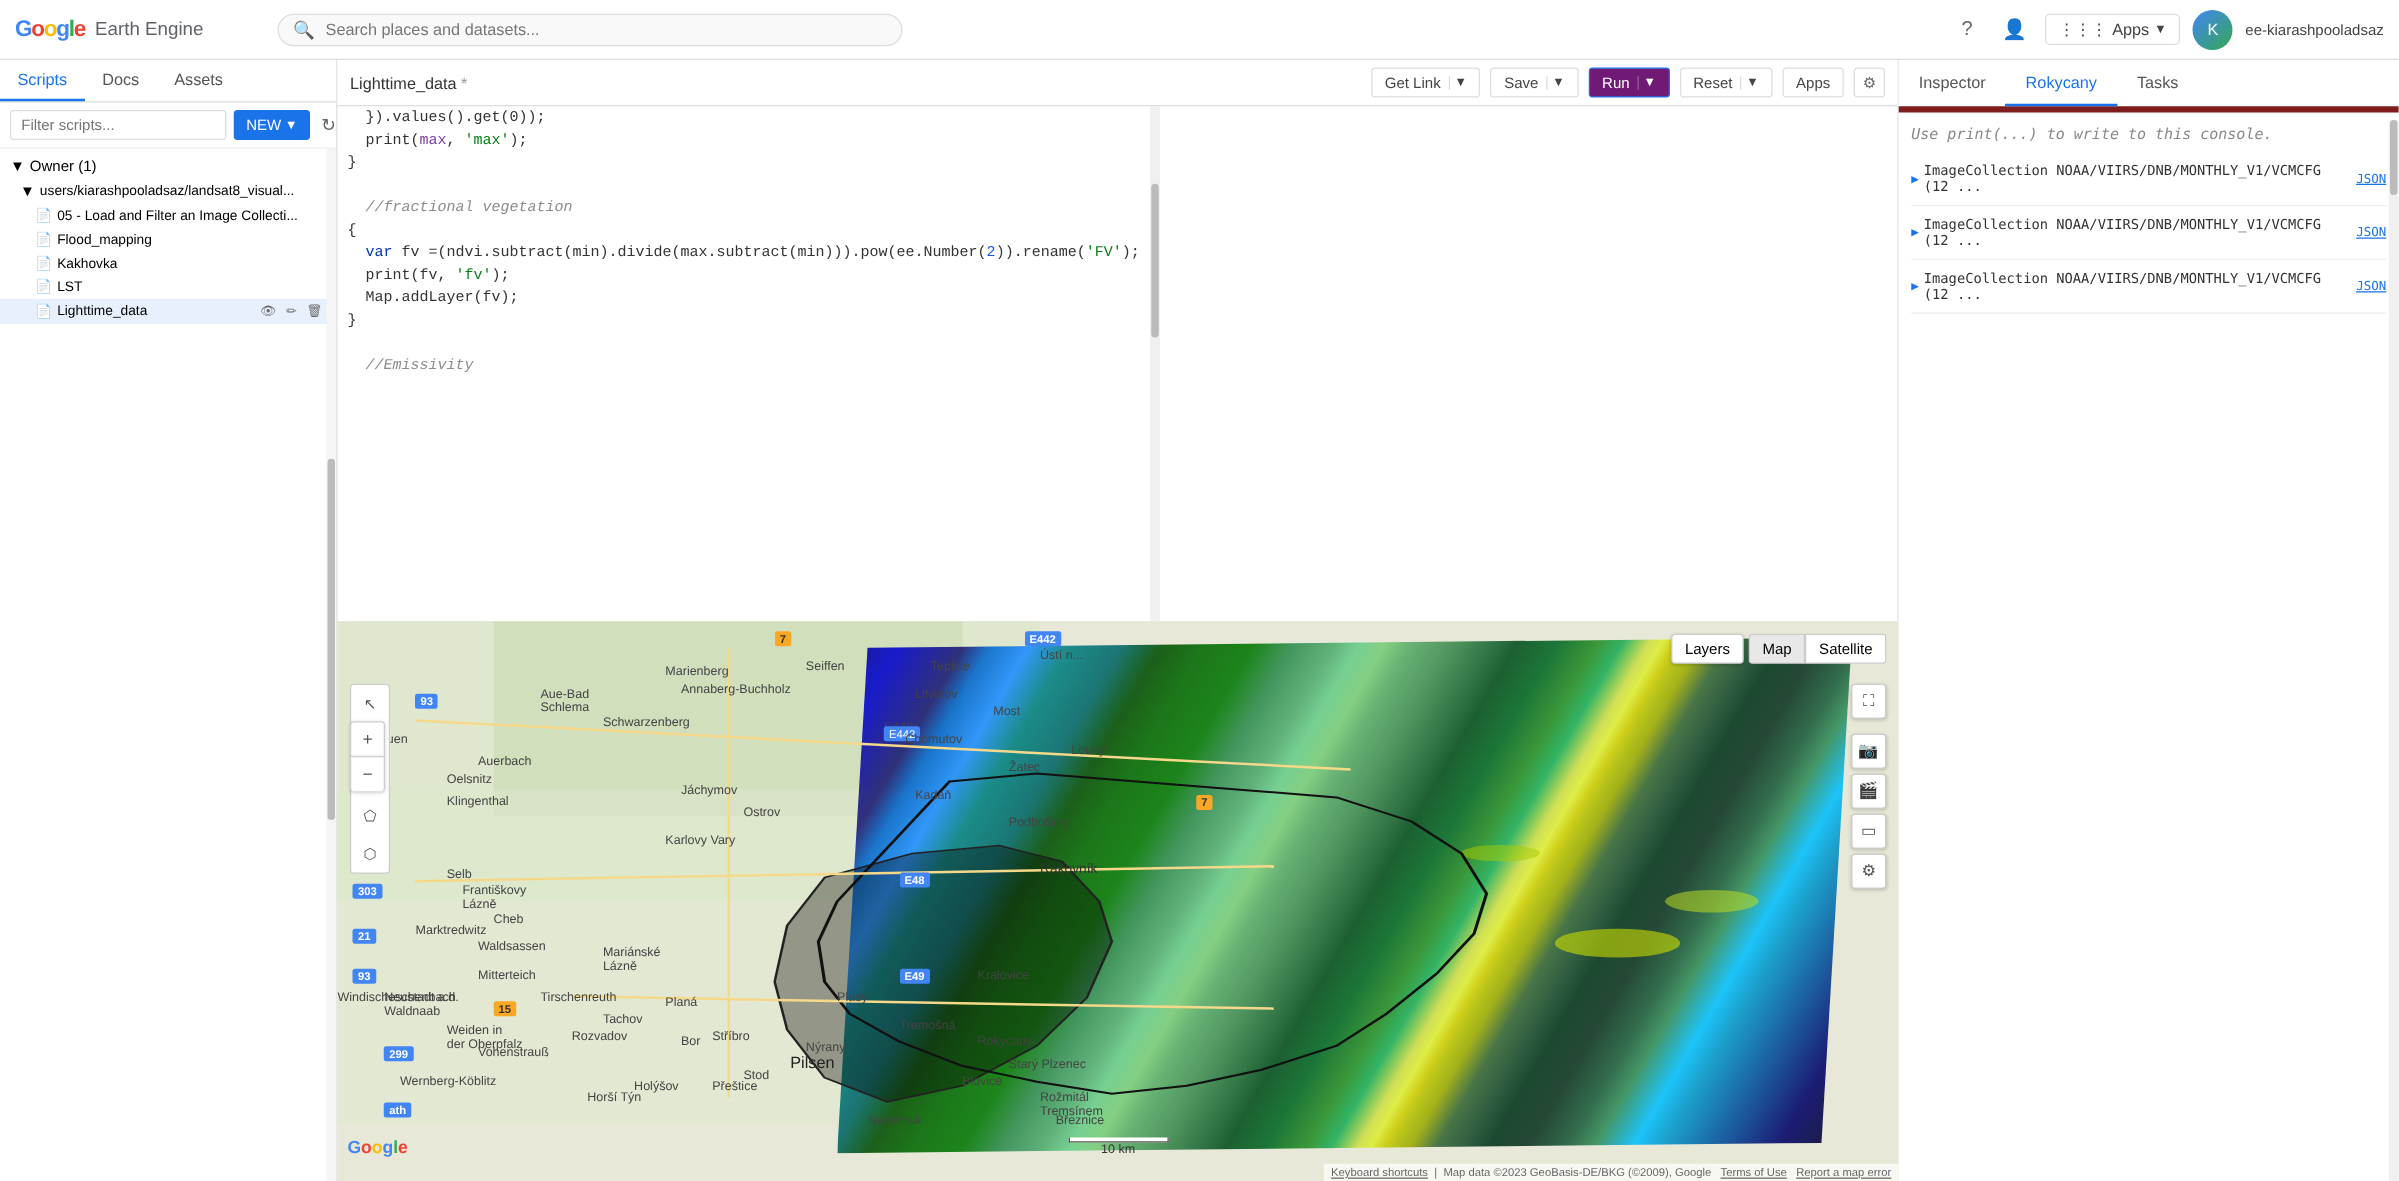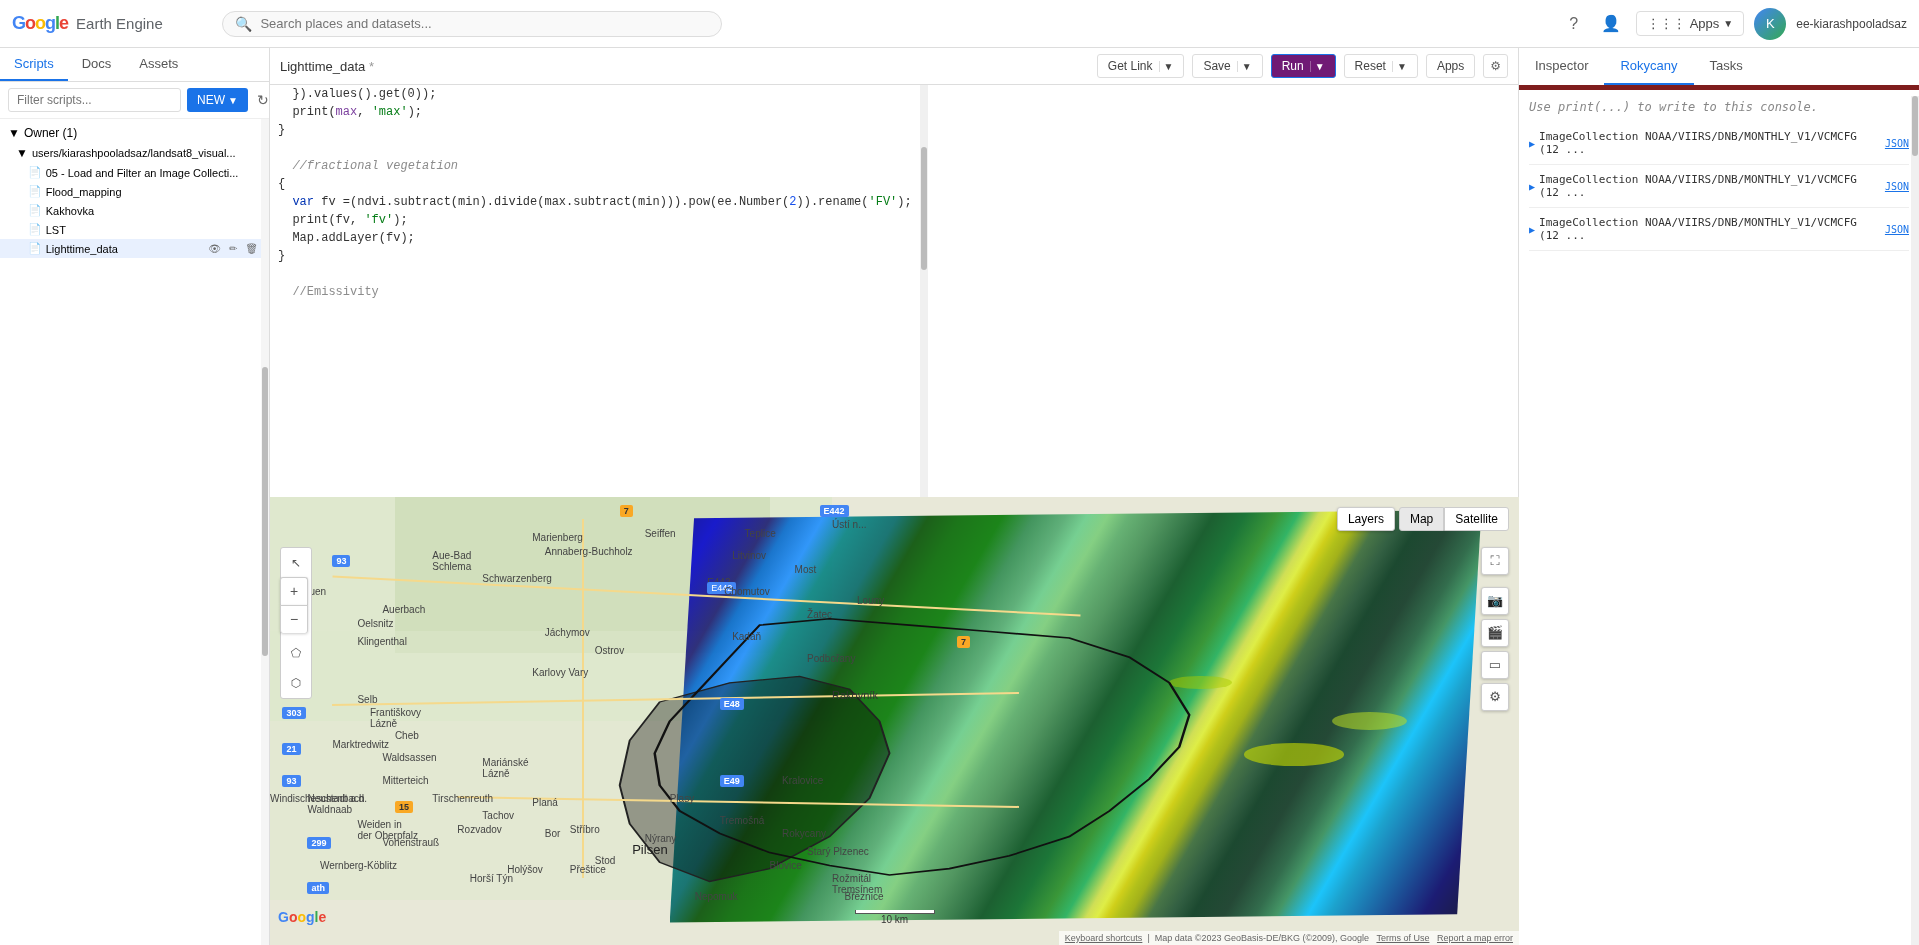--- a/index.html
+++ b/index.html
@@ -359,21 +359,21 @@
             <div class="code-line">  print(<span style="color:#7a3e9d">max</span>, <span style="color:#067d17">'max'</span>);</div>
             <div class="code-line">}</div>
             <div class="code-line">&nbsp;</div>
             <div class="code-line">  <span style="color:#8c8c8c; font-style:italic;">//fractional vegetation</span></div>
             <div class="code-line">{</div>
             <div class="code-line">  <span style="color:#0033b3">var</span> fv =(ndvi.subtract(min).divide(max.subtract(min))).pow(ee.Number(<span style="color:#1750eb">2</span>)).rename(<span style="color:#067d17">'FV'</span>);</div>
             <div class="code-line">  print(fv, <span style="color:#067d17">'fv'</span>);</div>
             <div class="code-line">  Map.addLayer(fv);</div>
             <div class="code-line">}</div>
             <div class="code-line">&nbsp;</div>
-            <div class="code-line">  <span style="color:#8c8c8c; ">//Emissivity</span></div>
+            <div class="code-line">  <span style="color:#8c8c8c; font-style:italic;">//Emissivity</span></div>
           </div>
           <div style="position:relative; width:8px; background:#f0f0f0; flex-shrink:0;">
             <div style="position:absolute; right:1px; top:15%; width:6px; height:30%; background:#bbb; border-radius:3px;"></div>
           </div>
         </div>
       </div>
     </div>
 
     <div id="map-area" style="flex:1; position:relative; overflow:hidden;">
 

